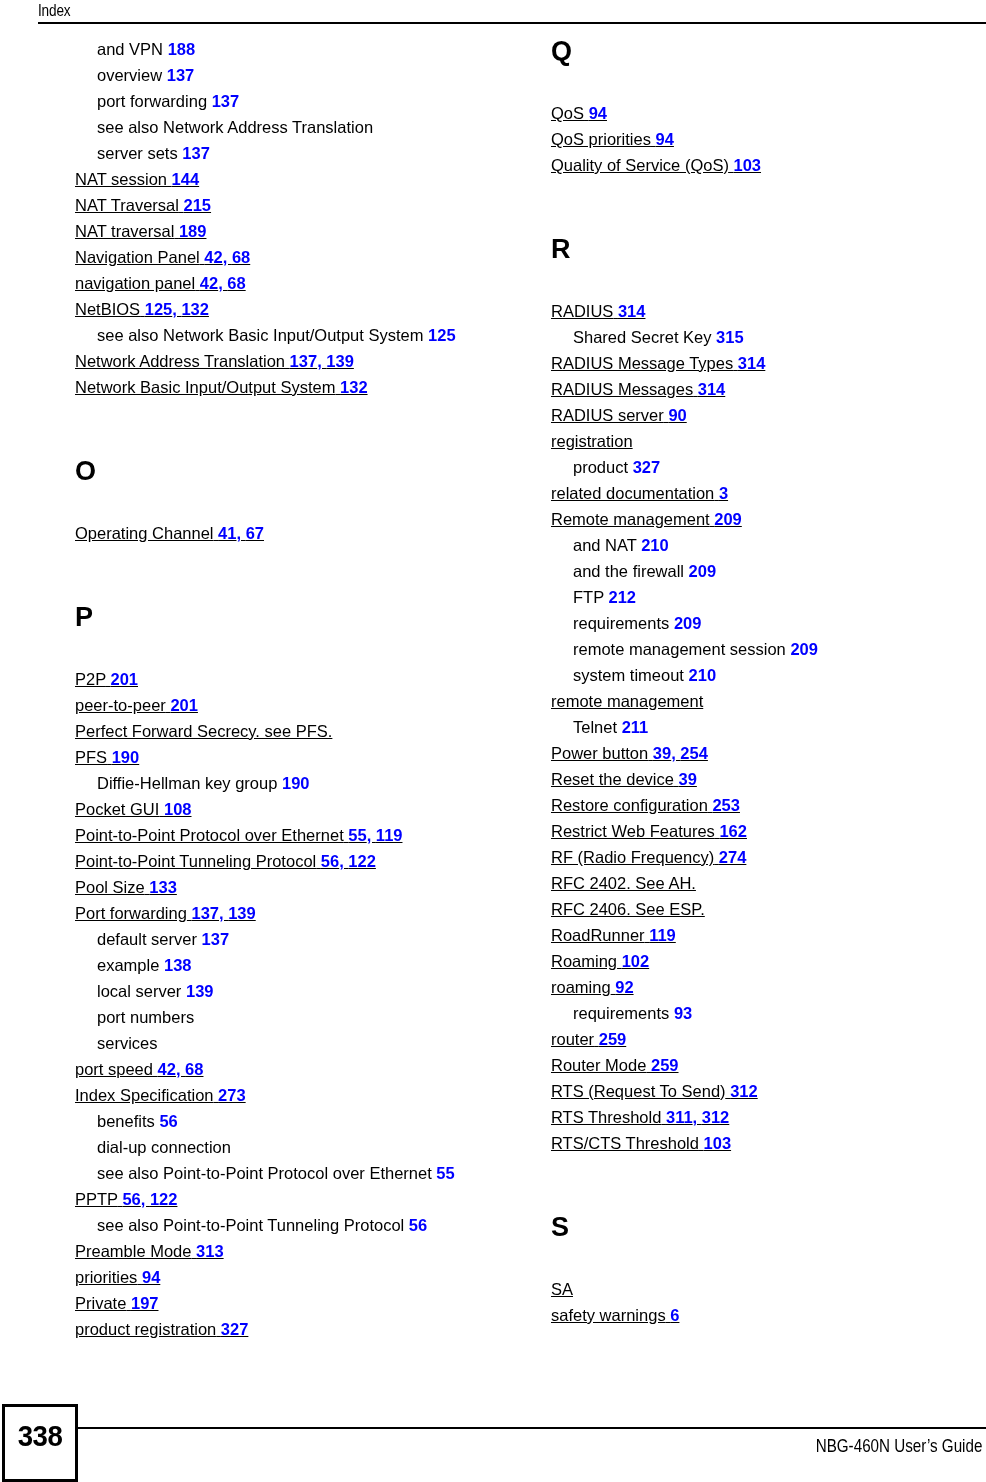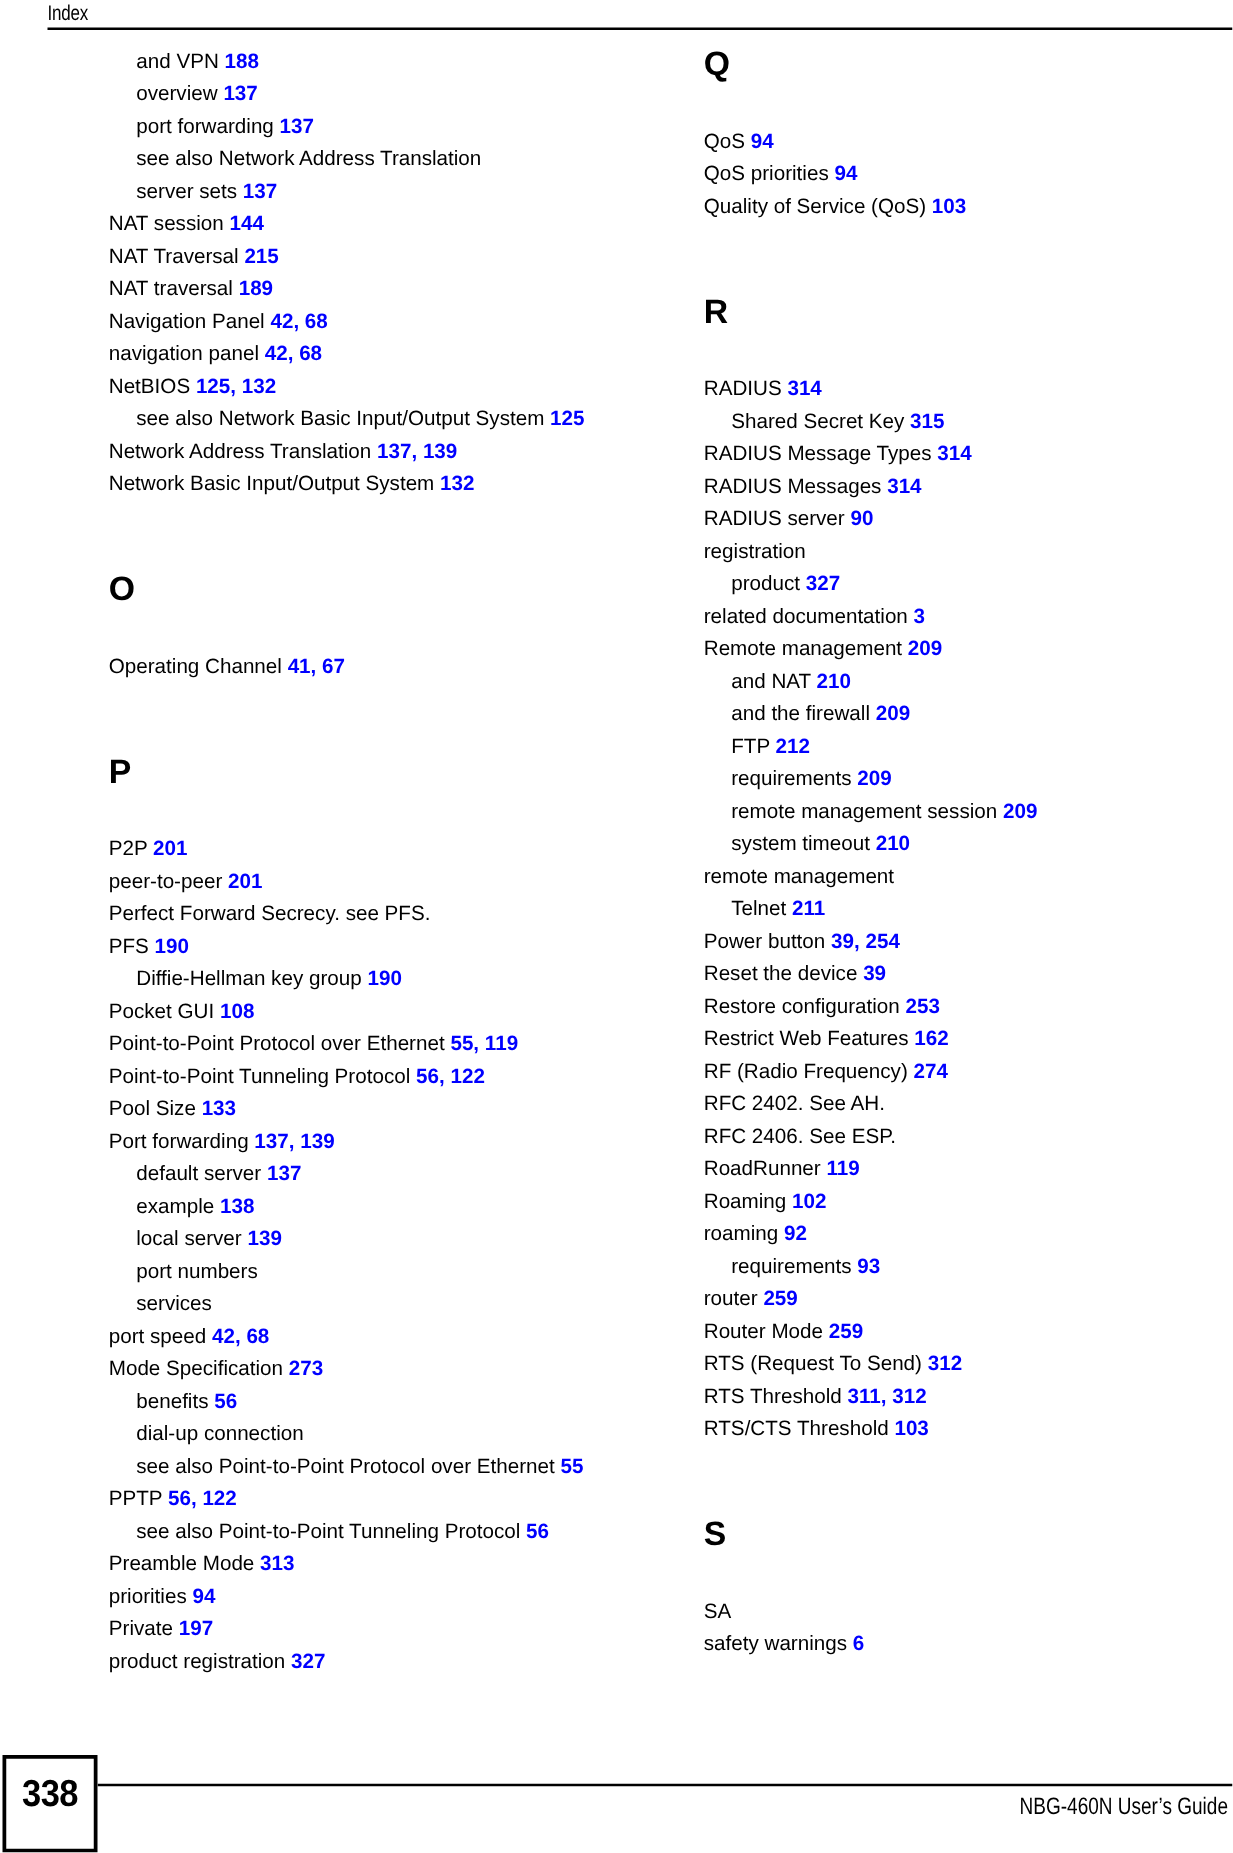--- a/index.html
+++ b/index.html
@@ -50,33 +50,32 @@
     position: absolute;
     left: 0;
     top: 36px;
     width: 986px;
     height: 1340px;
   }
   .column {
     position: absolute;
     top: 0;
     width: 430px;
-    margin-left: 12px;
   }
   #col-left  { left: 75px; }
   #col-right { left: 551px; }
 
   
   .entry {
     font-size: 16.5px;
     line-height: 26px;
     white-space: nowrap;
     color: #000;
   }
-  .entry.level-0 { padding-left: 0; }
+  .entry.level-0 { padding-left: 0; text-decoration: underline; }
   .entry.level-1 { padding-left: 22px; }
 
   
   .entry.level-0 { margin-top: 0px; }
 
   .term { color: #000; }
   .pages { color: #0000ff; font-weight: bold; }
   .sep { color: #0000ff; font-weight: bold; }
 
   
@@ -182,21 +181,21 @@
       <div class="entry level-0"><span class="term">Point-to-Point Protocol over Ethernet</span> <span class="pages">55</span><span class="sep">, </span><span class="pages">119</span></div>
       <div class="entry level-0"><span class="term">Point-to-Point Tunneling Protocol</span> <span class="pages">56</span><span class="sep">, </span><span class="pages">122</span></div>
       <div class="entry level-0"><span class="term">Pool Size</span> <span class="pages">133</span></div>
       <div class="entry level-0"><span class="term">Port forwarding</span> <span class="pages">137</span><span class="sep">, </span><span class="pages">139</span></div>
       <div class="entry level-1"><span class="term">default server</span> <span class="pages">137</span></div>
       <div class="entry level-1"><span class="term">example</span> <span class="pages">138</span></div>
       <div class="entry level-1"><span class="term">local server</span> <span class="pages">139</span></div>
       <div class="entry level-1"><span class="term">port numbers</span></div>
       <div class="entry level-1"><span class="term">services</span></div>
       <div class="entry level-0"><span class="term">port speed</span> <span class="pages">42</span><span class="sep">, </span><span class="pages">68</span></div>
-      <div class="entry level-0"><span class="term">Mode Specification</span> <span class="pages">273</span></div>
+      <div class="entry level-0"><span class="term">Index Specification</span> <span class="pages">273</span></div>
       <div class="entry level-1"><span class="term">benefits</span> <span class="pages">56</span></div>
       <div class="entry level-1"><span class="term">dial-up connection</span></div>
       <div class="entry level-1"><span class="term">see also Point-to-Point Protocol over Ethernet</span> <span class="pages">55</span></div>
       <div class="entry level-0"><span class="term">PPTP</span> <span class="pages">56</span><span class="sep">, </span><span class="pages">122</span></div>
       <div class="entry level-1"><span class="term">see also Point-to-Point Tunneling Protocol</span> <span class="pages">56</span></div>
       <div class="entry level-0"><span class="term">Preamble Mode</span> <span class="pages">313</span></div>
       <div class="entry level-0"><span class="term">priorities</span> <span class="pages">94</span></div>
       <div class="entry level-0"><span class="term">Private</span> <span class="pages">197</span></div>
       <div class="entry level-0"><span class="term">product registration</span> <span class="pages">327</span></div>
     </div>

